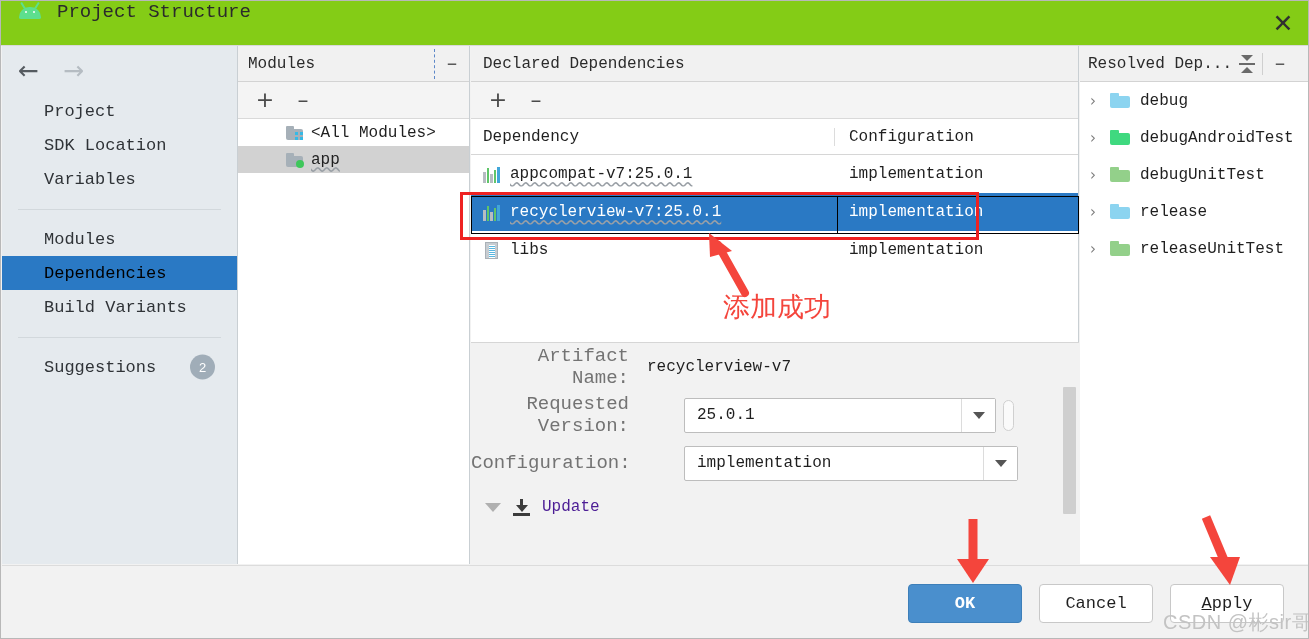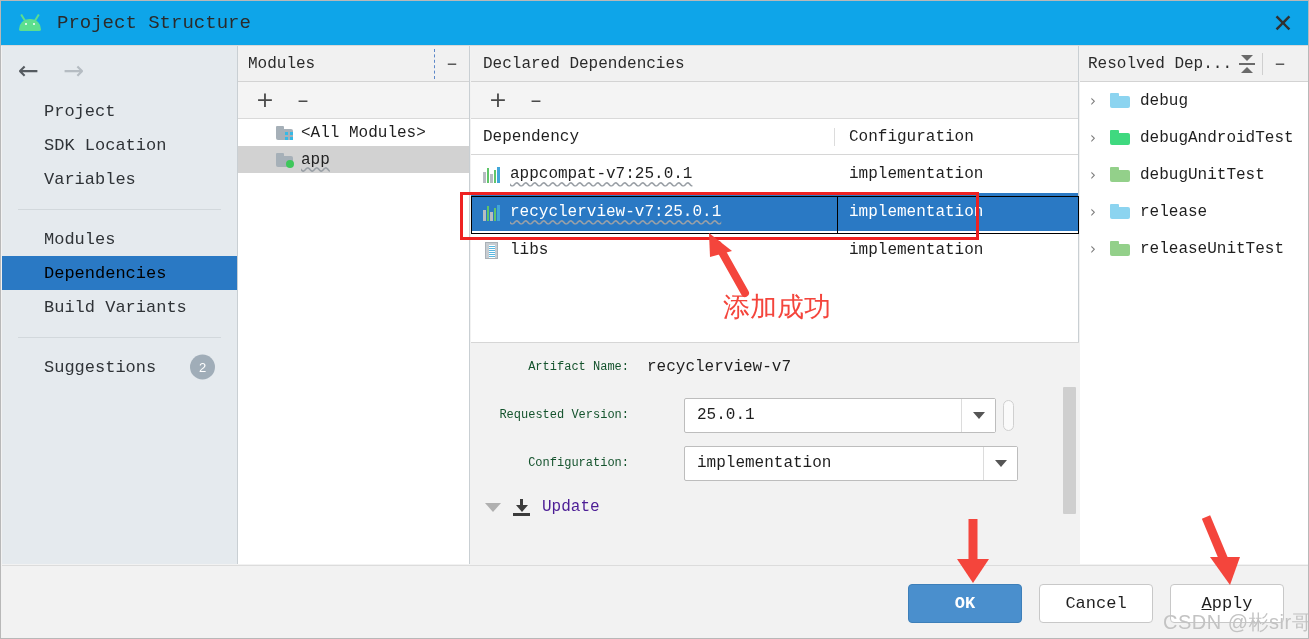--- a/index.html
+++ b/index.html
@@ -13,23 +13,23 @@
     position: relative;
     width: 1309px; height: 639px;
     background: #f2f2f2;
     border: 1px solid #b8b8b8;
     overflow: hidden;
   }
 
   
   .titlebar {
     position: absolute; left: 0; top: 0; width: 1309px; height: 45px;
-    background: #0ea5e9;
+    background: #84cc16;
     border-bottom: 1px solid #d9d9d9;
-    display: flex; align-items: center;
+    display: flex; align-items: flex-start;
   }
   .android-icon { margin-left: 16px; width: 26px; height: 20px; position: relative; }
   .android-icon .body {
     position: absolute; left: 2px; top: 6px; width: 22px; height: 12px;
     background: #5ddf8e; border-radius: 11px 11px 2px 2px;
   }
   .android-icon .ant { position: absolute; width: 2px; height: 7px; background: #5ddf8e; }
   .android-icon .ant.l { left: 5px; top: 1px; transform: rotate(-32deg); }
   .android-icon .ant.r { left: 19px; top: 1px; transform: rotate(32deg); }
   .android-icon .eye { position: absolute; top: 10px; width: 2px; height: 2px; background: #fff; border-radius: 50%; }
@@ -102,21 +102,21 @@
   
   .modules-panel {
     position: absolute; left: 237px; top: 45px; width: 232px; height: 518px;
     background: #ffffff; border-right: 1px solid #c9cfd3;
   }
   .modules-panel .panel-header { padding-left: 10px; }
   .mh-spacer { flex: 1; }
   .mh-dotted { width: 1px; height: 30px; border-left: 1px dashed #5c87c8; }
 
   .mod-row {
-    height: 27px; display: flex; align-items: center; padding-left: 38px;
+    height: 27px; display: flex; align-items: center; padding-left: 48px;
     font-size: 16px; color: #1f1f1f; cursor: pointer;
     font-family: "Liberation Mono", "DejaVu Sans Mono", monospace;
   }
   .mod-row.selected { background: #d2d2d2; }
   .folder {
     width: 17px; height: 14px; margin-right: 8px; position: relative; flex: none;
   }
   .folder .f-body { position: absolute; left: 0; top: 3px; width: 17px; height: 11px; background: #a6b0b8; border-radius: 1px 2px 2px 2px; }
   .folder .f-tab  { position: absolute; left: 0; top: 0px; width: 8px; height: 4px; background: #a6b0b8; border-radius: 1px 1px 0 0; }
   .folder .grid { position: absolute; right: -1px; bottom: -1px; width: 9px; height: 9px; }
@@ -171,21 +171,21 @@
   }
 
   
   .detail {
     position: absolute; left: 0; top: 296px; width: 608px; height: 222px;
     background: #f2f2f2; border-top: 1px solid #d6d6d6;
   }
   .form-row { display: flex; align-items: center; height: 48px; }
   .form-label {
     width: 176px; text-align: right; padding-right: 18px;
-    font-size: 12px; color: #14532d;
+    font-size: 19px; color: #737373;
     font-family: "Liberation Mono", "DejaVu Sans Mono", monospace;
   }
   .form-static { font-size: 16px; color: #1f1f1f; font-family: "Liberation Mono", "DejaVu Sans Mono", monospace; }
   .combo {
     height: 35px; background: #ffffff; border: 1px solid #bdbdbd; border-radius: 2px;
     display: flex; align-items: center; position: relative; margin-left: 37px;
   }
   .combo .val {
     padding-left: 12px; font-size: 16px; color: #1f1f1f; flex: 1;
     font-family: "Liberation Mono", "DejaVu Sans Mono", monospace;

